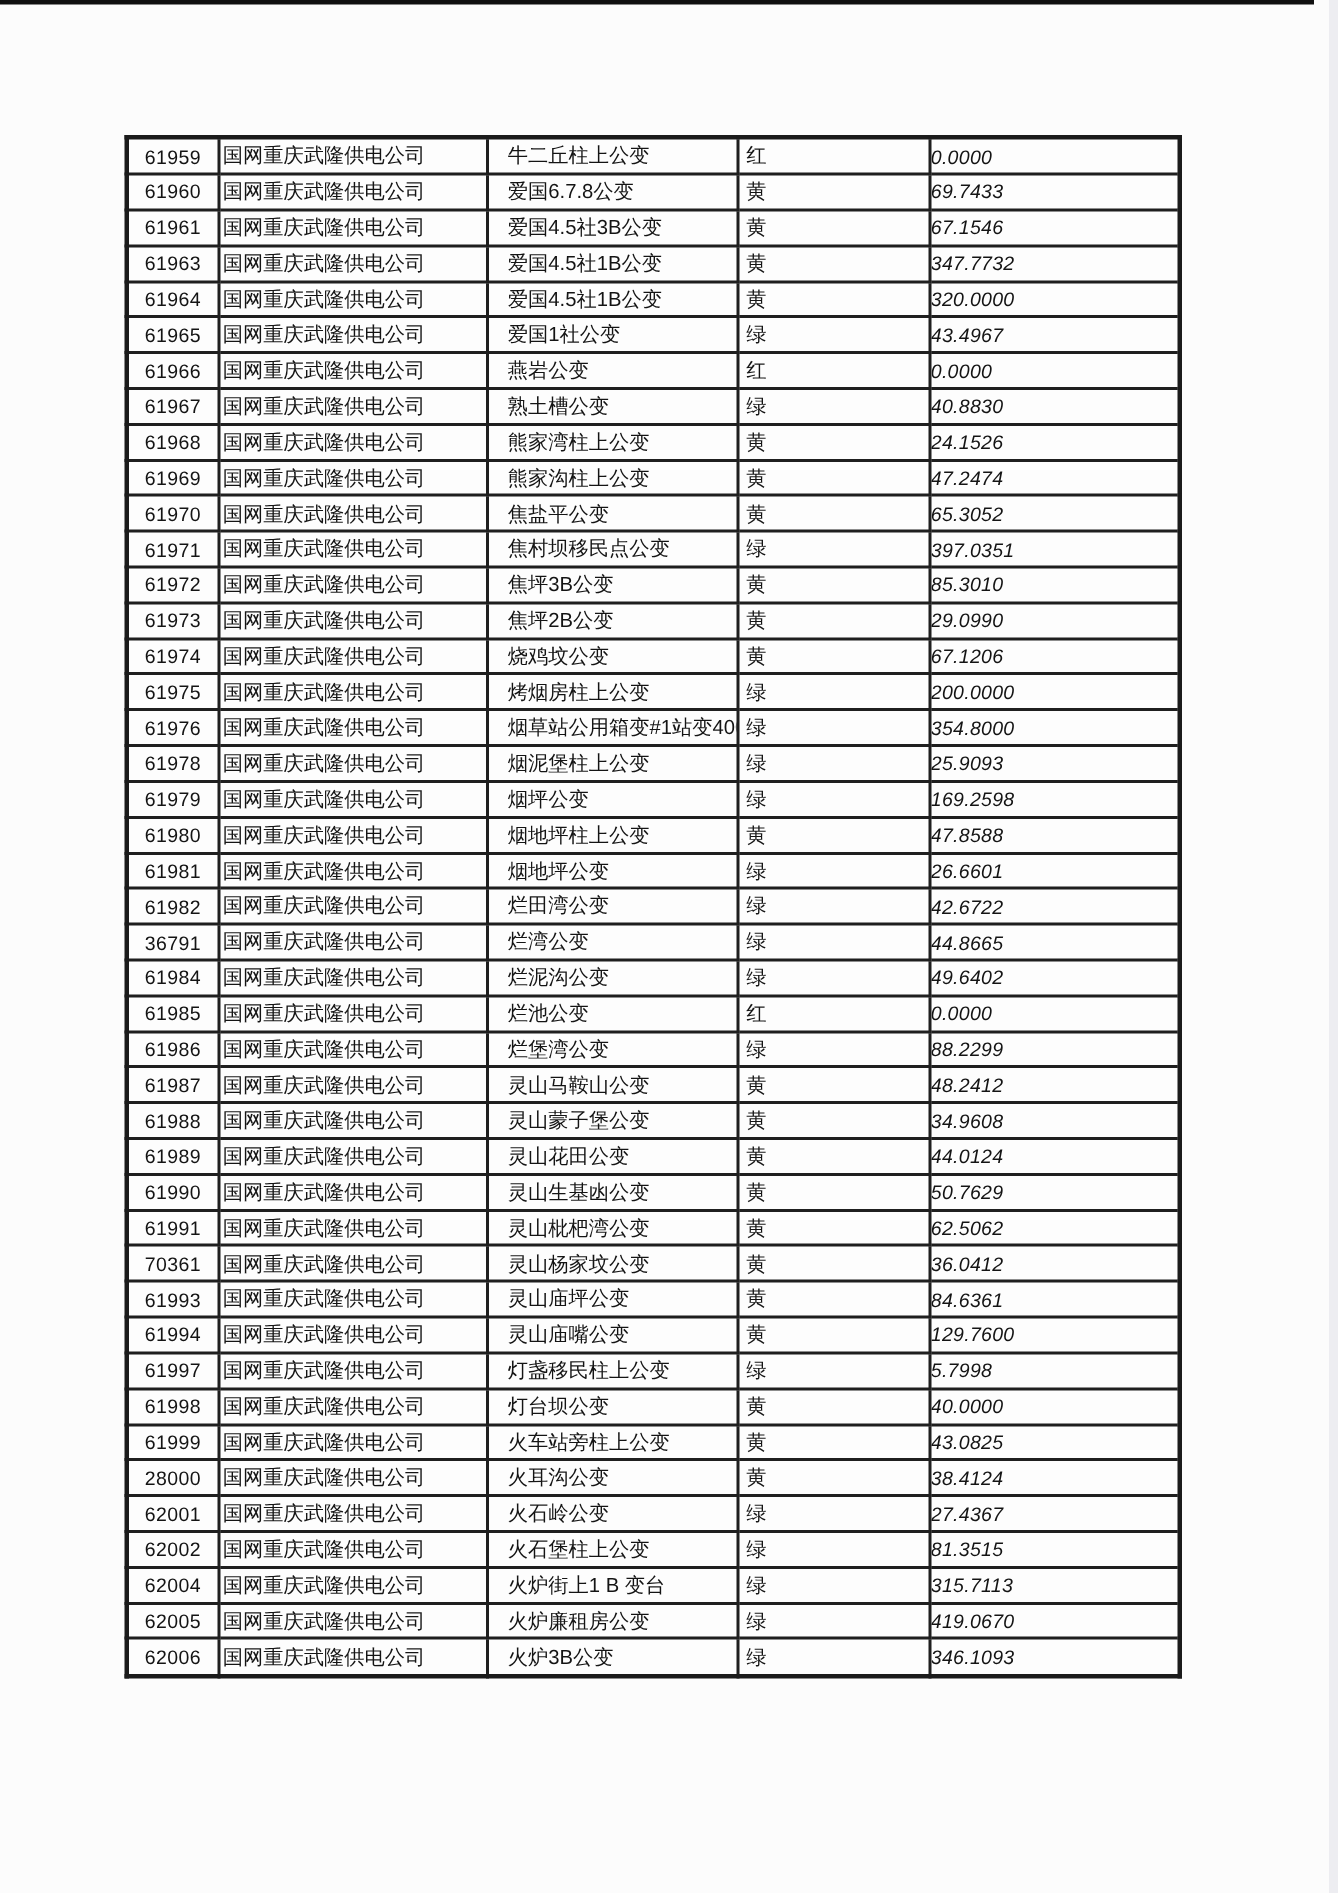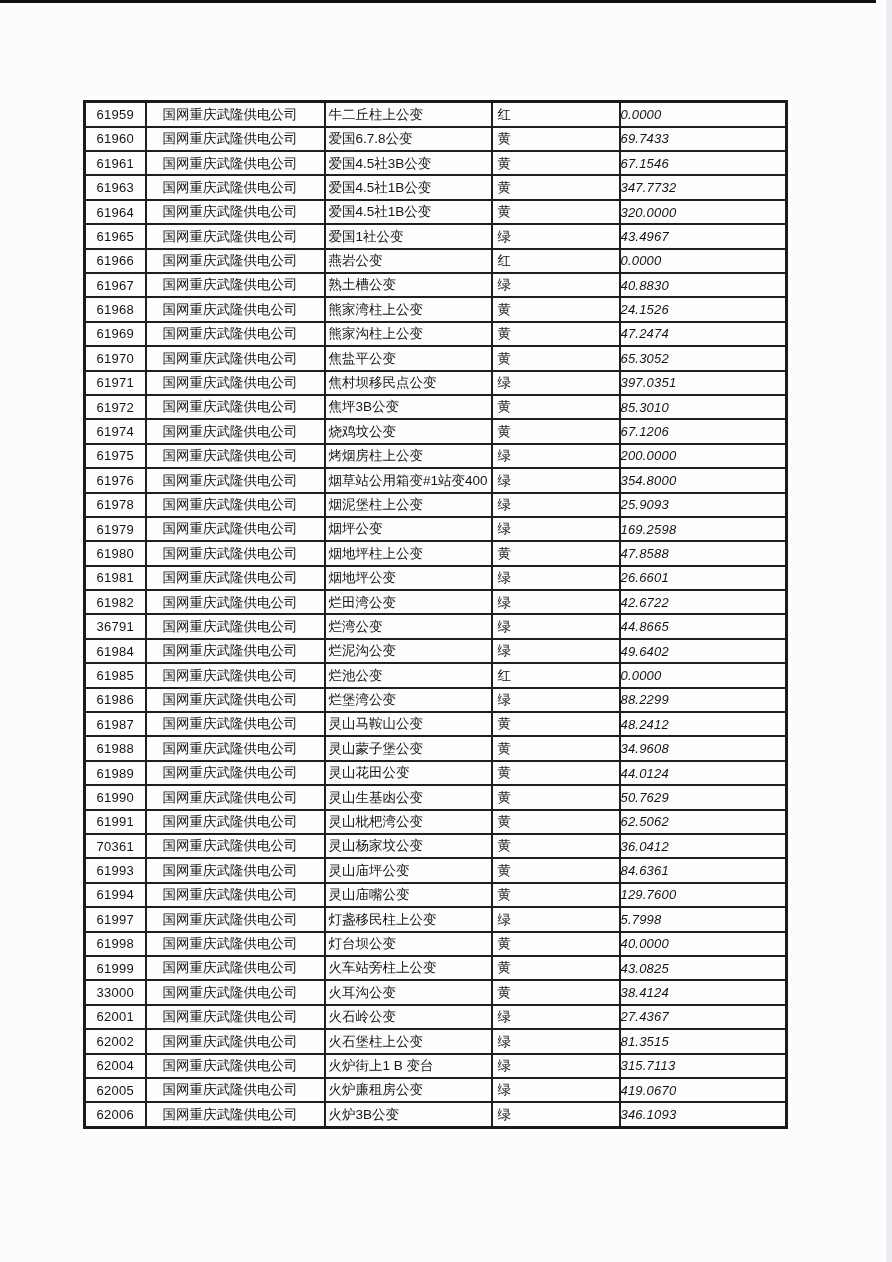--- a/index.html
+++ b/index.html
@@ -27,40 +27,40 @@
     position: absolute;
     right: 0;
     top: 0;
     width: 6px;
     height: 1262px;
     background: #ededf1;
   }
   .sheet-table {
     position: absolute;
     left: 83px;
-    top: 100px;
+    top: 90px;
     width: 702px;
     height: 1029px;
     border-collapse: collapse;
     table-layout: fixed;
     background: #fdfdfd;
     border: 3px solid #1b1b1b;
   }
   .sheet-table td {
     border: 2px solid #1f1f1f;
     font-size: 13.5px;
     line-height: 1;
     padding: 0;
     white-space: nowrap;
     overflow: hidden;
     color: #141414;
   }
   .sheet-table td.c0 { text-align: center; font-size: 13px; letter-spacing: 0.3px; }
-  .sheet-table td.c1 { text-align: left; padding-left: 16px; }
-  .sheet-table td.c2 { text-align: left; padding-left: 3px; }
+  .sheet-table td.c1 { text-align: left; padding-left: 2px; }
+  .sheet-table td.c2 { text-align: left; padding-left: 13px; }
   .sheet-table td.c3 { text-align: left; padding-left: 5px; }
   .sheet-table td.c4 { text-align: left; font-size: 13px; letter-spacing: 0.2px; font-style: italic; }
 </style>
 </head>
 <body>
 
 <div class="top-line"></div>
 <div class="right-edge"></div>
 
 <table class="sheet-table">
@@ -157,20 +157,27 @@
         <td class="c4">397.0351</td>
       </tr>
       <tr>
         <td class="c0">61972</td>
         <td class="c1">国网重庆武隆供电公司</td>
         <td class="c2">焦坪3B公变</td>
         <td class="c3">黄</td>
         <td class="c4">85.3010</td>
       </tr>
       <tr>
+        <td class="c0">61973</td>
+        <td class="c1">国网重庆武隆供电公司</td>
+        <td class="c2">焦坪2B公变</td>
+        <td class="c3">黄</td>
+        <td class="c4">29.0990</td>
+      </tr>
+      <tr>
         <td class="c0">61974</td>
         <td class="c1">国网重庆武隆供电公司</td>
         <td class="c2">烧鸡坟公变</td>
         <td class="c3">黄</td>
         <td class="c4">67.1206</td>
       </tr>
       <tr>
         <td class="c0">61975</td>
         <td class="c1">国网重庆武隆供电公司</td>
         <td class="c2">烤烟房柱上公变</td>
@@ -318,21 +325,21 @@
         <td class="c4">40.0000</td>
       </tr>
       <tr>
         <td class="c0">61999</td>
         <td class="c1">国网重庆武隆供电公司</td>
         <td class="c2">火车站旁柱上公变</td>
         <td class="c3">黄</td>
         <td class="c4">43.0825</td>
       </tr>
       <tr>
-        <td class="c0">33000</td>
+        <td class="c0">28000</td>
         <td class="c1">国网重庆武隆供电公司</td>
         <td class="c2">火耳沟公变</td>
         <td class="c3">黄</td>
         <td class="c4">38.4124</td>
       </tr>
       <tr>
         <td class="c0">62001</td>
         <td class="c1">国网重庆武隆供电公司</td>
         <td class="c2">火石岭公变</td>
         <td class="c3">绿</td>

